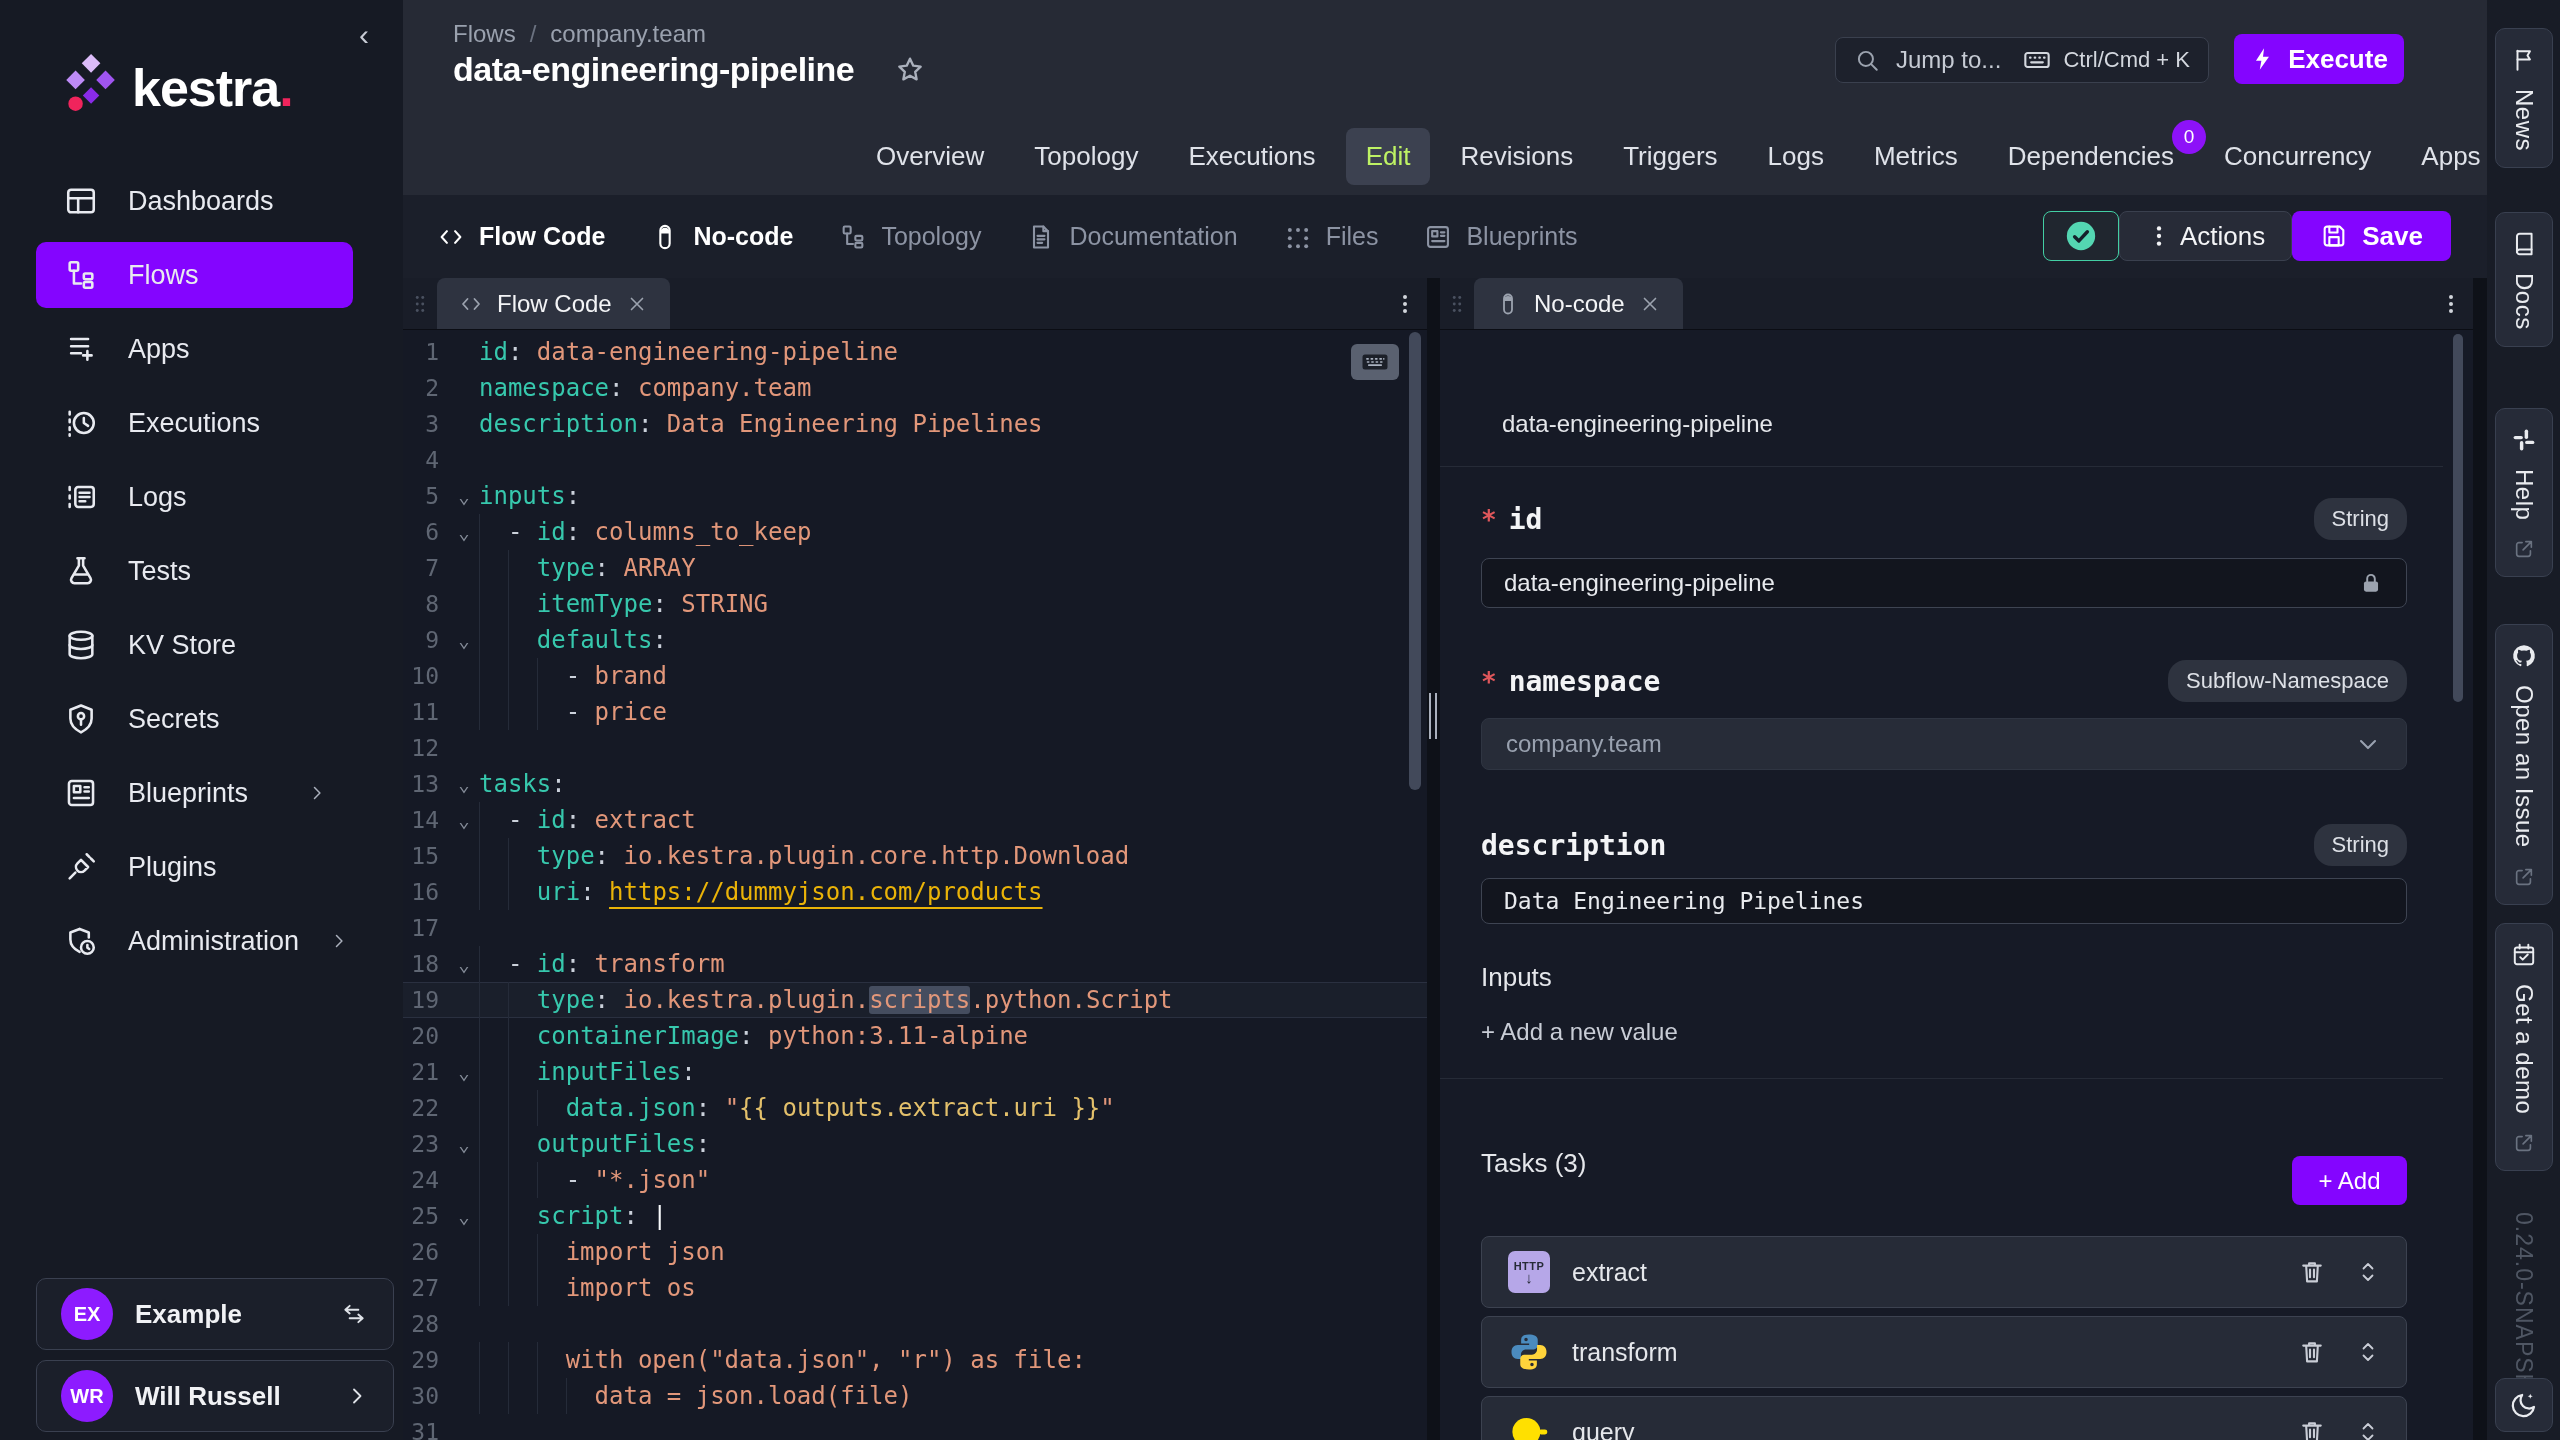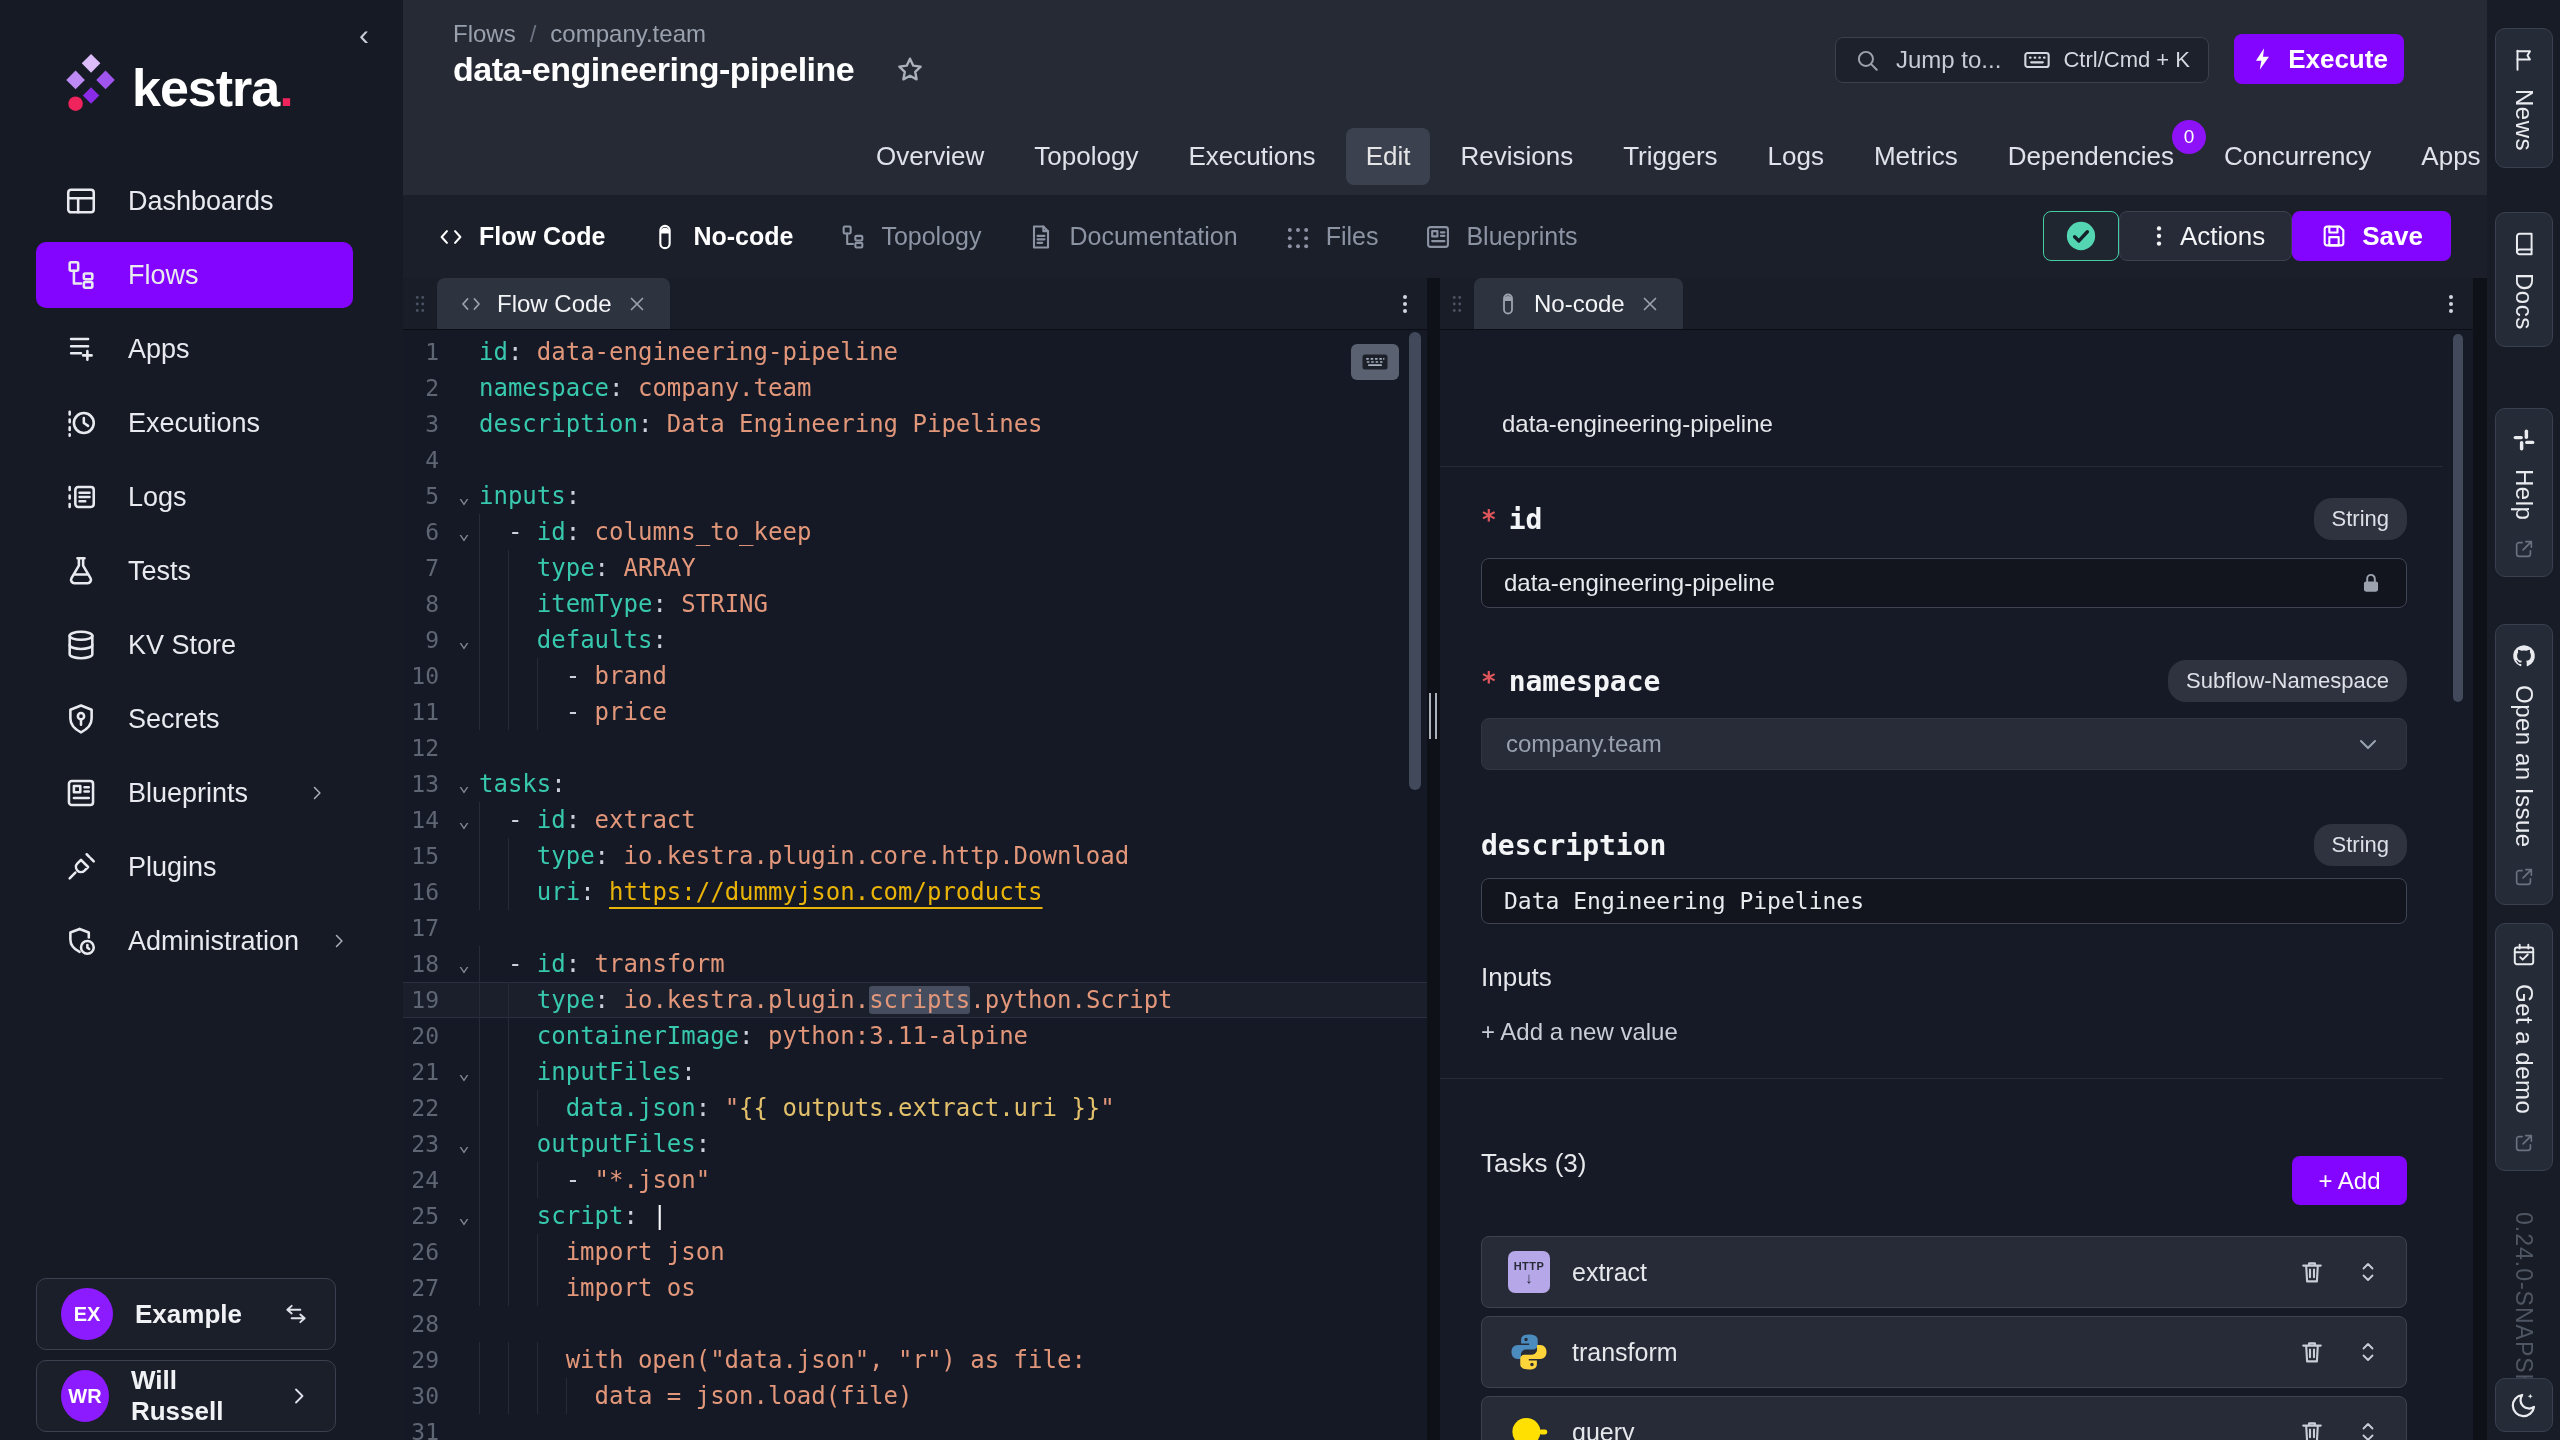--- a/index.html
+++ b/index.html
@@ -17,21 +17,21 @@
               font-size:30px; display:flex; align-items:center; justify-content:center; cursor:pointer; }
   .logo { position:absolute; left:62px; top:52px; display:flex; align-items:flex-end; gap:16px; }
   .logo-word { font-size:52px; font-weight:bold; letter-spacing:-1px; color:#fff; line-height:1; }
   .logo-dot { color:#f0245c; }
   .nav { position:absolute; left:36px; right:50px; top:168px; }
   .nav-item { height:66px; margin-bottom:8px; border-radius:10px; display:flex; align-items:center;
               gap:30px; padding-left:28px; font-size:27px; color:#e8eaf0; cursor:pointer; }
   .nav-item .icn { width:34px; height:34px; }
   .nav-item.active { background:#8405FF; }
   .nav-item .chev { margin-left:auto; margin-right:26px; width:20px; height:20px; color:#aab0bc; }
-  .side-box { position:absolute; left:36px; width:300px; height:72px; border:1px solid #3a4050;
+  .side-box { position:absolute; left:36px; width:358px; height:72px; border:1px solid #3a4050;
               border-radius:10px; background:#1b1f2a; display:flex; align-items:center;
               gap:22px; padding:0 24px; cursor:pointer; }
   .avatar { width:52px; height:52px; border-radius:50%; background:#8d1bff; color:#fff;
             font-size:20px; font-weight:bold; display:flex; align-items:center; justify-content:center; }
   .side-box .lbl { font-size:26px; font-weight:600; color:#f1f2f5; }
   .side-box .right { margin-left:auto; color:#dfe2e8; width:28px; height:28px; }
 
   
   .header { position:absolute; left:403px; top:0; width:2084px; height:195px; background:#262a35; }
   .crumbs { position:absolute; left:50px; top:20px; font-size:24px; color:#9aa1ae; display:flex; gap:14px; }
@@ -48,21 +48,21 @@
   .jump-kbd { margin-left:auto; display:flex; align-items:center; gap:12px; font-size:22px; color:#d3d7de; }
   .jump-kbd .icn { width:28px; height:28px; color:#d3d7de; }
   .exec-btn { position:absolute; left:1831px; top:34px; width:170px; height:50px; background:#8405FF;
               border-radius:8px; display:flex; align-items:center; justify-content:center; gap:12px;
               color:#fff; font-size:26px; font-weight:600; cursor:pointer; }
   .exec-btn .icn { width:26px; height:26px; }
 
   
   .tabs { position:absolute; left:453px; top:128px; display:flex; align-items:center; gap:10px; }
   .tab { position:relative; padding:13px 20px; font-size:26px; color:#dfe2e9; border-radius:8px; cursor:pointer; white-space:nowrap; }
-  .tab.active { background:#3c4150; color:#e5e5e5; }
+  .tab.active { background:#3c4150; color:#bef264; }
   .tab .badge { position:absolute; top:-8px; right:-12px; min-width:34px; height:34px; border-radius:50%;
                 background:#8d12f8; color:#fff; font-size:19px; display:flex; align-items:center; justify-content:center; }
 
   
   .toolbar { position:absolute; left:403px; top:195px; width:2084px; height:83px; background:#1b1f2a; }
   .views { position:absolute; left:34px; top:0; height:83px; display:flex; align-items:center; gap:46px; }
   .view { display:flex; align-items:center; gap:14px; font-size:25px; color:#8c93a3; cursor:pointer; white-space:nowrap; }
   .view .icn { width:28px; height:28px; }
   .view.on { color:#ffffff; font-weight:600; }
   .tool-btns { position:absolute; right:36px; top:16px; display:flex; align-items:center; }

